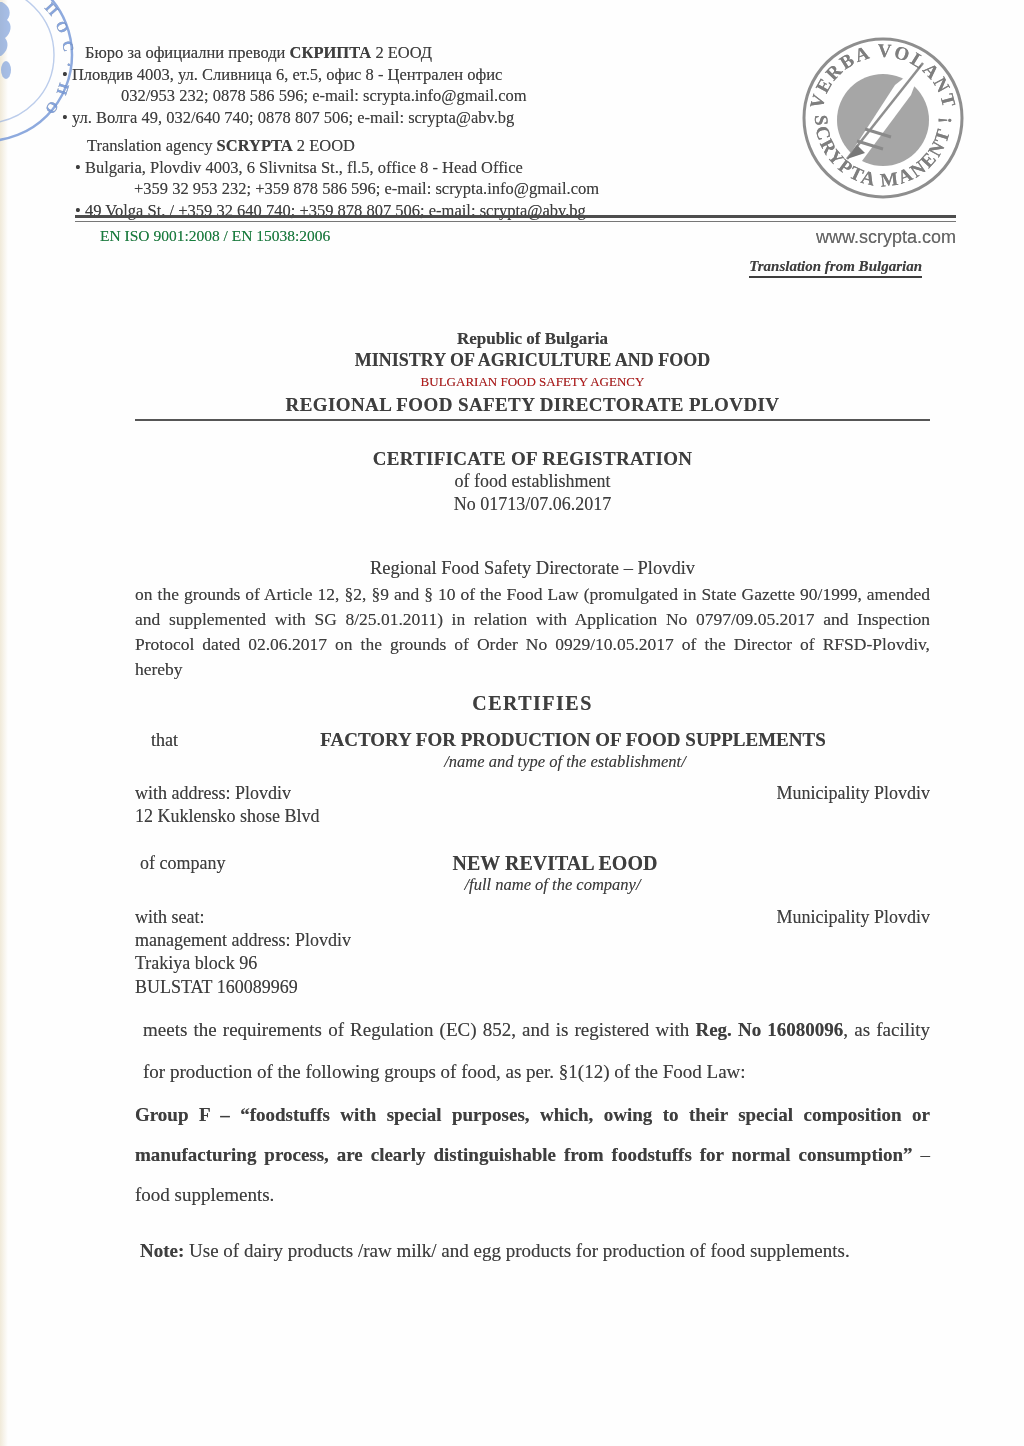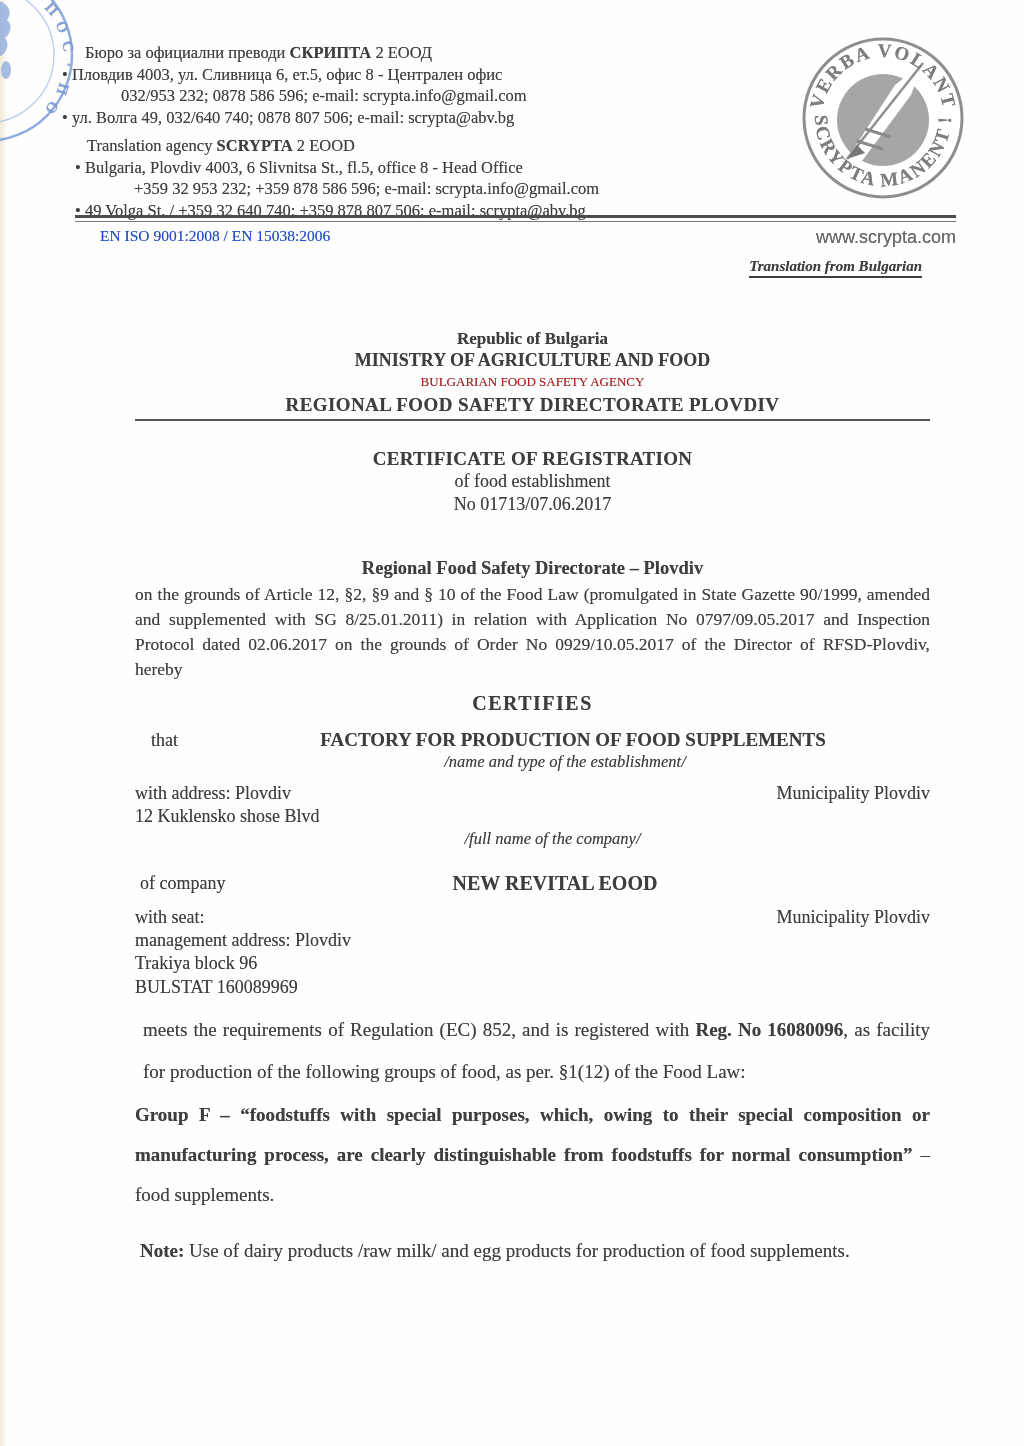--- a/index.html
+++ b/index.html
@@ -18,37 +18,37 @@
   .lh-en .lh-title{padding-left:12px;}
   
   .seal{position:absolute;left:799px;top:29px;}
   
   .stamp{position:absolute;left:0;top:0;}
   
   .dbl-rule{position:absolute;left:75px;top:215px;width:881px;height:3px;
     border-top:3px solid #4d4d4d;border-bottom:1.5px solid #777;}
   .iso-row{position:absolute;left:100px;top:227px;width:856px;display:flex;
     justify-content:space-between;align-items:flex-start;}
-  .iso-text{font-size:15.5px;color:#1d4ed8;}
+  .iso-text{font-size:15.5px;color:#15803d;}
   .website{font-family:"Liberation Sans",sans-serif;font-size:18px;color:#666;}
   .trans-note{position:absolute;top:258px;right:102px;
     font-size:15px;font-weight:bold;font-style:italic;
     border-bottom:2px solid #3e3e3e;padding-bottom:1px;}
   
   .content{position:absolute;left:135px;top:328px;width:795px;}
   .center{text-align:center;}
   .agency-l1{font-weight:bold;font-size:17px;line-height:21px;}
   .agency-l2{font-weight:bold;font-size:18px;line-height:22px;}
   .agency-l3{font-size:13px;line-height:22px;color:#b91c1c;}
   .agency-l4{font-weight:bold;font-size:19px;line-height:23px;letter-spacing:.4px;}
   .title-rule{height:2px;background:#565656;margin-top:3px;}
   .cert-block{margin-top:26px;}
   .cert-title{font-weight:bold;font-size:19px;line-height:23px;letter-spacing:.3px;}
   .cert-sub,.cert-no{font-size:18px;line-height:23px;}
-  .dir-heading{margin-top:40px;font-weight:bold;font-size:18.5px;line-height:24px;}
+  .dir-heading{margin-top:40px;font-weight:normal;font-size:18.5px;line-height:24px;}
   .grounds{margin-top:2px;font-size:17.5px;line-height:25px;text-align:justify;}
   .certifies{margin-top:9px;font-weight:bold;font-size:20px;letter-spacing:1.5px;line-height:25px;}
   .label-row{display:flex;font-size:18px;line-height:24px;margin-top:12px;}
   .label-row .lbl{flex:0 0 auto;}
   .label-row .mid{flex:1;text-align:center;}
   .estab-name{font-weight:bold;font-size:19px;}
   .company-name{font-weight:bold;font-size:20px;}
   .caption{font-style:italic;font-size:16.5px;line-height:20px;}
   .pair-row{display:flex;justify-content:space-between;font-size:18px;line-height:24px;}
   .plain{font-size:18px;line-height:23.5px;}
@@ -160,28 +160,28 @@
       <span class="mid caption">/name and type of the establishment/</span>
       <span style="width:40px;"></span>
     </div>
 
     <div class="pair-row" style="margin-top:9px;">
       <span>with address: Plovdiv</span>
       <span>Municipality Plovdiv</span>
     </div>
     <div class="plain">12 Kuklensko shose Blvd</div>
 
+    <div class="label-row" style="margin-top:22px;">
+      <span class="lbl" style="width:150px;padding-left:5px;">of company</span>
+      <span class="mid company-name">NEW REVITAL EOOD</span>
+      <span style="width:110px;"></span>
+    </div>
     <div class="label-row" style="margin-top:0;">
       <span class="lbl" style="width:150px;"></span>
       <span class="mid caption">/full name of the company/</span>
-      <span style="width:110px;"></span>
-    </div>
-    <div class="label-row" style="margin-top:22px;">
-      <span class="lbl" style="width:150px;padding-left:5px;">of company</span>
-      <span class="mid company-name">NEW REVITAL EOOD</span>
       <span style="width:110px;"></span>
     </div>
 
     <div class="pair-row" style="margin-top:10px;">
       <span>with seat:</span>
       <span>Municipality Plovdiv</span>
     </div>
     <div class="plain">management address: Plovdiv</div>
     <div class="plain">Trakiya block 96</div>
     <div class="plain">BULSTAT 160089969</div>

